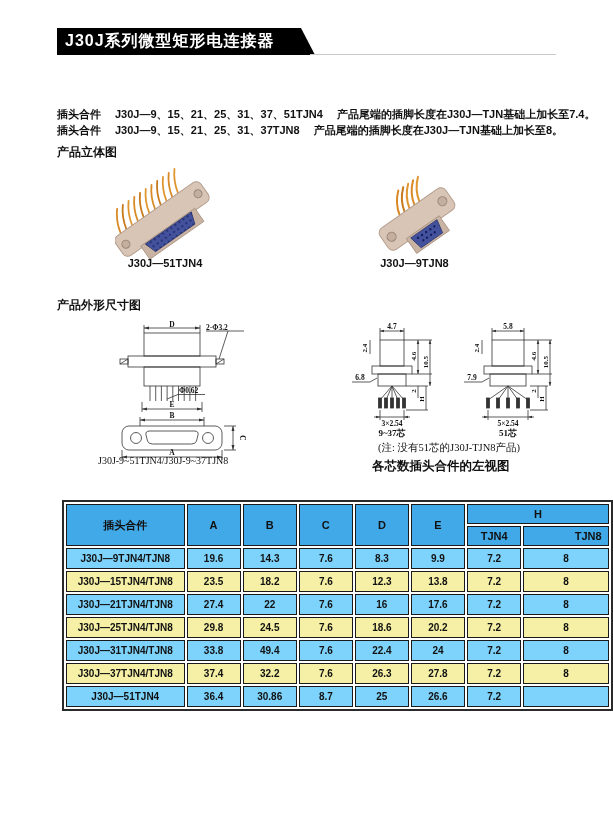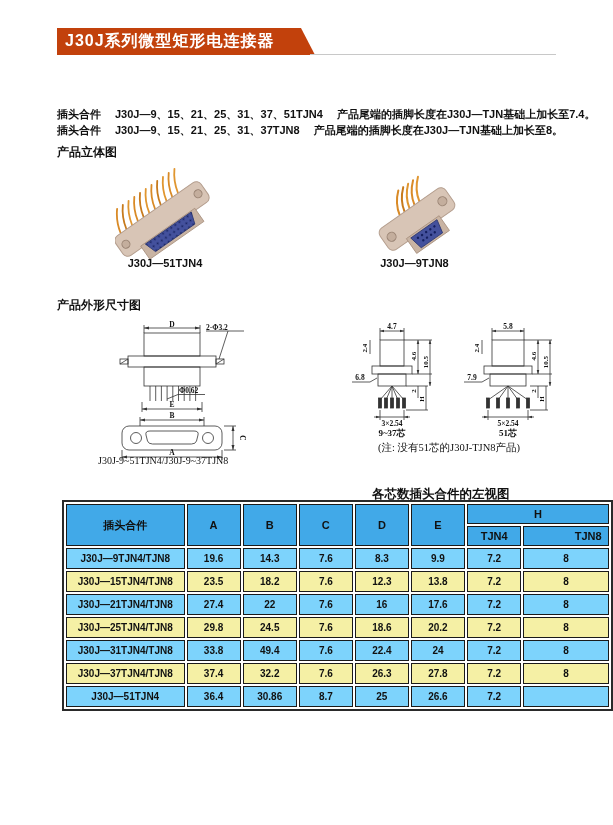--- a/index.html
+++ b/index.html
@@ -1,32 +1,32 @@
 <!DOCTYPE html>
 <html><head>
 <meta charset="utf-8">
 <style>
   html,body{margin:0;padding:0;background:#fff;}
   .page{position:relative;width:613px;height:825px;background:#ffffff;overflow:hidden;
         font-family:"Liberation Sans","DejaVu Sans",sans-serif;color:#111;}
   
-  .banner{position:absolute;left:57px;top:28px;width:258px;height:27px;background:#c2410c;
+  .banner{position:absolute;left:57px;top:28px;width:258px;height:27px;background:#000000;
           clip-path:polygon(0 0,calc(100% - 14px) 0,100% 100%,0 100%);
           display:flex;align-items:center;text-align:center;}
   .banner span{color:#fff;font-size:16px;font-weight:bold;padding-left:8px;letter-spacing:1px;white-space:nowrap;}
   .banner-line{position:absolute;left:310px;top:54px;width:246px;height:1px;background:#c8c8c8;}
   
   .blue-heading{position:absolute;left:57px;top:83px;font-size:13px;font-weight:bold;color:#1e43b5;white-space:nowrap;}
   .body-line{position:absolute;left:57px;font-size:11px;font-weight:bold;white-space:nowrap;}
   .body-line .gap{display:inline-block;width:14px;}
   .sec-label{position:absolute;left:57px;font-size:12px;font-weight:bold;}
   .photo-caption{position:absolute;font-size:11px;font-weight:bold;text-align:center;white-space:nowrap;}
   .draw-caption{position:absolute;font-family:"Liberation Serif","DejaVu Serif",serif;font-weight:normal;font-size:10px;white-space:nowrap;}
   .note-line{position:absolute;font-family:"Liberation Serif","DejaVu Serif",serif;font-size:10.5px;white-space:nowrap;}
-  .side-caption{position:absolute;font-size:12.5px;font-weight:bold;white-space:nowrap;margin-top:28px;}
+  .side-caption{position:absolute;font-size:12.5px;font-weight:bold;white-space:nowrap;}
   
   svg text{font-family:"Liberation Serif","DejaVu Serif",serif;fill:#111;}
   .dimtxt{font-size:7.5px;font-weight:bold;}
   .dimtxt-s{font-size:7px;font-weight:bold;}
   .chiplabel{font-size:9px;font-weight:bold;}
   
   .spec-table{position:absolute;left:62px;top:500px;border-collapse:separate;border-spacing:2px;
               background:#fff;border:2px solid #2a2a2a;}
   .spec-table th,.spec-table td{border:1px solid #1a1a1a;text-align:center;vertical-align:middle;
               font-weight:bold;padding:0;}

